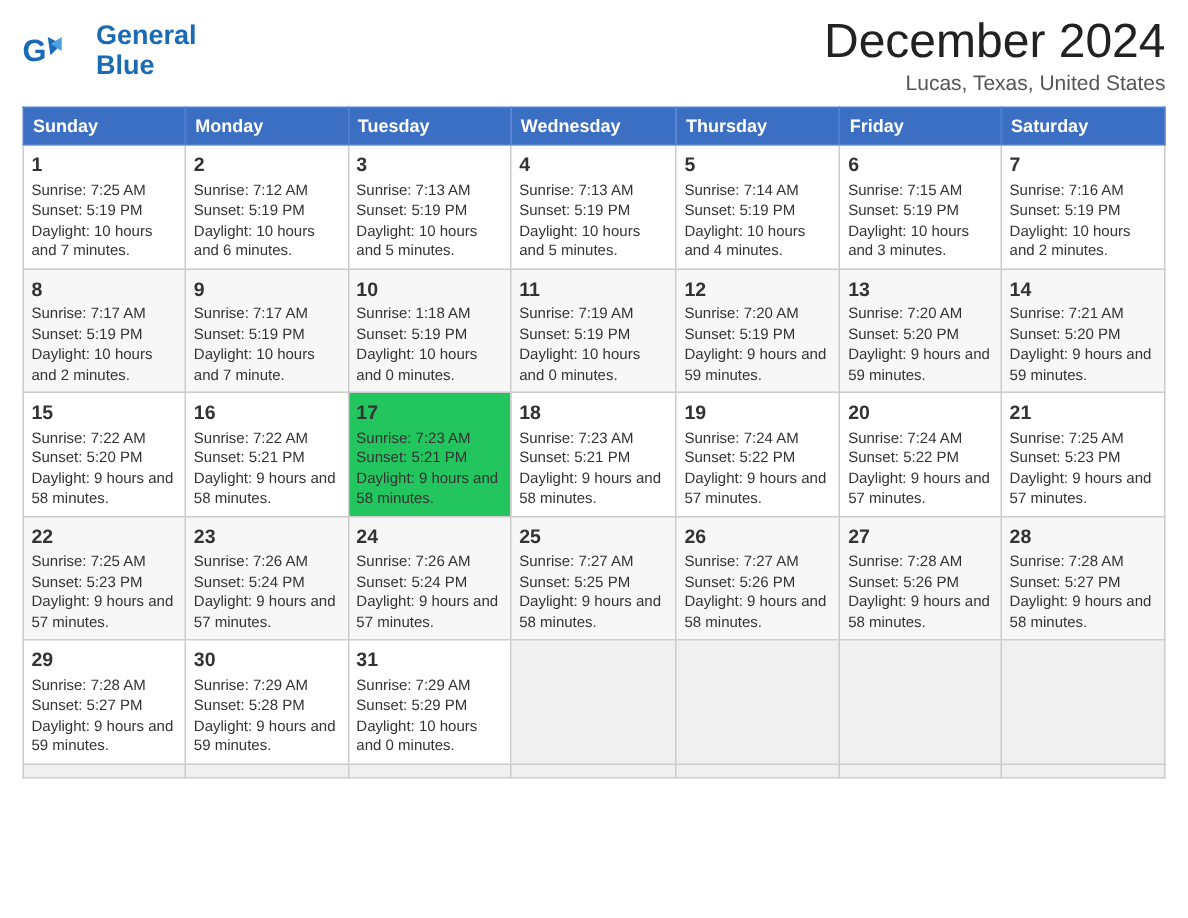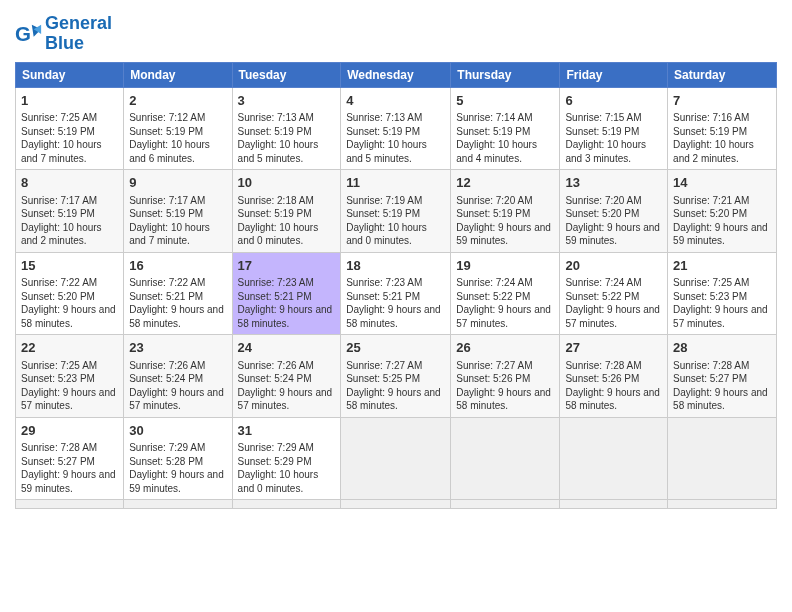--- a/index.html
+++ b/index.html
@@ -23,20 +23,21 @@
     .logo {
       display: flex;
       align-items: center;
       margin-top: 4px;
     }
     .logo-text {
       font-size: 18px;
       font-weight: bold;
       line-height: 1.1;
       color: #333;
+      margin-left: 19px;
     }
     .logo-text span {
       color: #1a6bb5;
     }
     .logo-icon {
       width: 28px;
       height: 28px;
       margin-right: 2px;
     }
     .title-block {
@@ -103,20 +104,24 @@
       <svg class="logo-icon" viewBox="0 0 30 30" xmlns="http://www.w3.org/2000/svg">
         <text x="0" y="22" font-size="22" font-weight="bold" fill="#1a6bb5">G</text>
         <polygon points="18,5 28,10 20,18" fill="#1a6bb5"></polygon>
         <polygon points="20,10 28,5 28,15" fill="#4aa0e0"></polygon>
       </svg>
       <div class="logo-text">
         <div><span>General</span></div>
         <div><span>Blue</span></div>
       </div>
     </div>
+    <div class="title-block">
+      <div class="month-title">December 2024</div>
+      <div class="location-title">Lucas, Texas, United States</div>
+    </div>
   </div>
 
   <table class="calendar">
     <thead>
       <tr>
         <th>Sunday</th>
         <th>Monday</th>
         <th>Tuesday</th>
         <th>Wednesday</th>
         <th>Thursday</th>
@@ -130,30 +135,30 @@
           <td style="background: rgb(255, 255, 255);"><span class="day-num">2</span><span>Sunrise: 7:12 AM</span><br><span>Sunset: 5:19 PM</span><br><span>Daylight: 10 hours and 6 minutes.</span></td>
           <td style="background: rgb(255, 255, 255);"><span class="day-num">3</span><span>Sunrise: 7:13 AM</span><br><span>Sunset: 5:19 PM</span><br><span>Daylight: 10 hours and 5 minutes.</span></td>
           <td style="background: rgb(255, 255, 255);"><span class="day-num">4</span><span>Sunrise: 7:13 AM</span><br><span>Sunset: 5:19 PM</span><br><span>Daylight: 10 hours and 5 minutes.</span></td>
           <td style="background: rgb(255, 255, 255);"><span class="day-num">5</span><span>Sunrise: 7:14 AM</span><br><span>Sunset: 5:19 PM</span><br><span>Daylight: 10 hours and 4 minutes.</span></td>
           <td style="background: rgb(255, 255, 255);"><span class="day-num">6</span><span>Sunrise: 7:15 AM</span><br><span>Sunset: 5:19 PM</span><br><span>Daylight: 10 hours and 3 minutes.</span></td>
           <td style="background: rgb(255, 255, 255);"><span class="day-num">7</span><span>Sunrise: 7:16 AM</span><br><span>Sunset: 5:19 PM</span><br><span>Daylight: 10 hours and 2 minutes.</span></td>
         </tr>
         <tr>
           <td style="background: rgb(247, 247, 247);"><span class="day-num">8</span><span>Sunrise: 7:17 AM</span><br><span>Sunset: 5:19 PM</span><br><span>Daylight: 10 hours and 2 minutes.</span></td>
           <td style="background: rgb(247, 247, 247);"><span class="day-num">9</span><span>Sunrise: 7:17 AM</span><br><span>Sunset: 5:19 PM</span><br><span>Daylight: 10 hours and 7 minute.</span></td>
-          <td style="background: rgb(247, 247, 247);"><span class="day-num">10</span><span>Sunrise: 2:18 AM</span><br><span>Sunset: 5:19 PM</span><br><span>Daylight: 10 hours and 0 minutes.</span></td>
+          <td style="background: rgb(247, 247, 247);"><span class="day-num">10</span><span>Sunrise: 1:18 AM</span><br><span>Sunset: 5:19 PM</span><br><span>Daylight: 10 hours and 0 minutes.</span></td>
           <td style="background: rgb(247, 247, 247);"><span class="day-num">11</span><span>Sunrise: 7:19 AM</span><br><span>Sunset: 5:19 PM</span><br><span>Daylight: 10 hours and 0 minutes.</span></td>
           <td style="background: rgb(247, 247, 247);"><span class="day-num">12</span><span>Sunrise: 7:20 AM</span><br><span>Sunset: 5:19 PM</span><br><span>Daylight: 9 hours and 59 minutes.</span></td>
           <td style="background: rgb(247, 247, 247);"><span class="day-num">13</span><span>Sunrise: 7:20 AM</span><br><span>Sunset: 5:20 PM</span><br><span>Daylight: 9 hours and 59 minutes.</span></td>
           <td style="background: rgb(247, 247, 247);"><span class="day-num">14</span><span>Sunrise: 7:21 AM</span><br><span>Sunset: 5:20 PM</span><br><span>Daylight: 9 hours and 59 minutes.</span></td>
         </tr>
         <tr>
           <td style="background: rgb(255, 255, 255);"><span class="day-num">15</span><span>Sunrise: 7:22 AM</span><br><span>Sunset: 5:20 PM</span><br><span>Daylight: 9 hours and 58 minutes.</span></td>
           <td style="background: rgb(255, 255, 255);"><span class="day-num">16</span><span>Sunrise: 7:22 AM</span><br><span>Sunset: 5:21 PM</span><br><span>Daylight: 9 hours and 58 minutes.</span></td>
-          <td style="background: #c4b5fd; margin-top: 28px;"><span class="day-num">17</span><span>Sunrise: 7:23 AM</span><br><span>Sunset: 5:21 PM</span><br><span>Daylight: 9 hours and 58 minutes.</span></td>
+          <td style="background: #22c55e; margin-top: 28px;"><span class="day-num">17</span><span>Sunrise: 7:23 AM</span><br><span>Sunset: 5:21 PM</span><br><span>Daylight: 9 hours and 58 minutes.</span></td>
           <td style="background: rgb(255, 255, 255);"><span class="day-num">18</span><span>Sunrise: 7:23 AM</span><br><span>Sunset: 5:21 PM</span><br><span>Daylight: 9 hours and 58 minutes.</span></td>
           <td style="background: rgb(255, 255, 255);"><span class="day-num">19</span><span>Sunrise: 7:24 AM</span><br><span>Sunset: 5:22 PM</span><br><span>Daylight: 9 hours and 57 minutes.</span></td>
           <td style="background: rgb(255, 255, 255);"><span class="day-num">20</span><span>Sunrise: 7:24 AM</span><br><span>Sunset: 5:22 PM</span><br><span>Daylight: 9 hours and 57 minutes.</span></td>
           <td style="background: rgb(255, 255, 255);"><span class="day-num">21</span><span>Sunrise: 7:25 AM</span><br><span>Sunset: 5:23 PM</span><br><span>Daylight: 9 hours and 57 minutes.</span></td>
         </tr>
         <tr>
           <td style="background: rgb(247, 247, 247);"><span class="day-num">22</span><span>Sunrise: 7:25 AM</span><br><span>Sunset: 5:23 PM</span><br><span>Daylight: 9 hours and 57 minutes.</span></td>
           <td style="background: rgb(247, 247, 247);"><span class="day-num">23</span><span>Sunrise: 7:26 AM</span><br><span>Sunset: 5:24 PM</span><br><span>Daylight: 9 hours and 57 minutes.</span></td>
           <td style="background: rgb(247, 247, 247);"><span class="day-num">24</span><span>Sunrise: 7:26 AM</span><br><span>Sunset: 5:24 PM</span><br><span>Daylight: 9 hours and 57 minutes.</span></td>
           <td style="background: rgb(247, 247, 247);"><span class="day-num">25</span><span>Sunrise: 7:27 AM</span><br><span>Sunset: 5:25 PM</span><br><span>Daylight: 9 hours and 58 minutes.</span></td>

